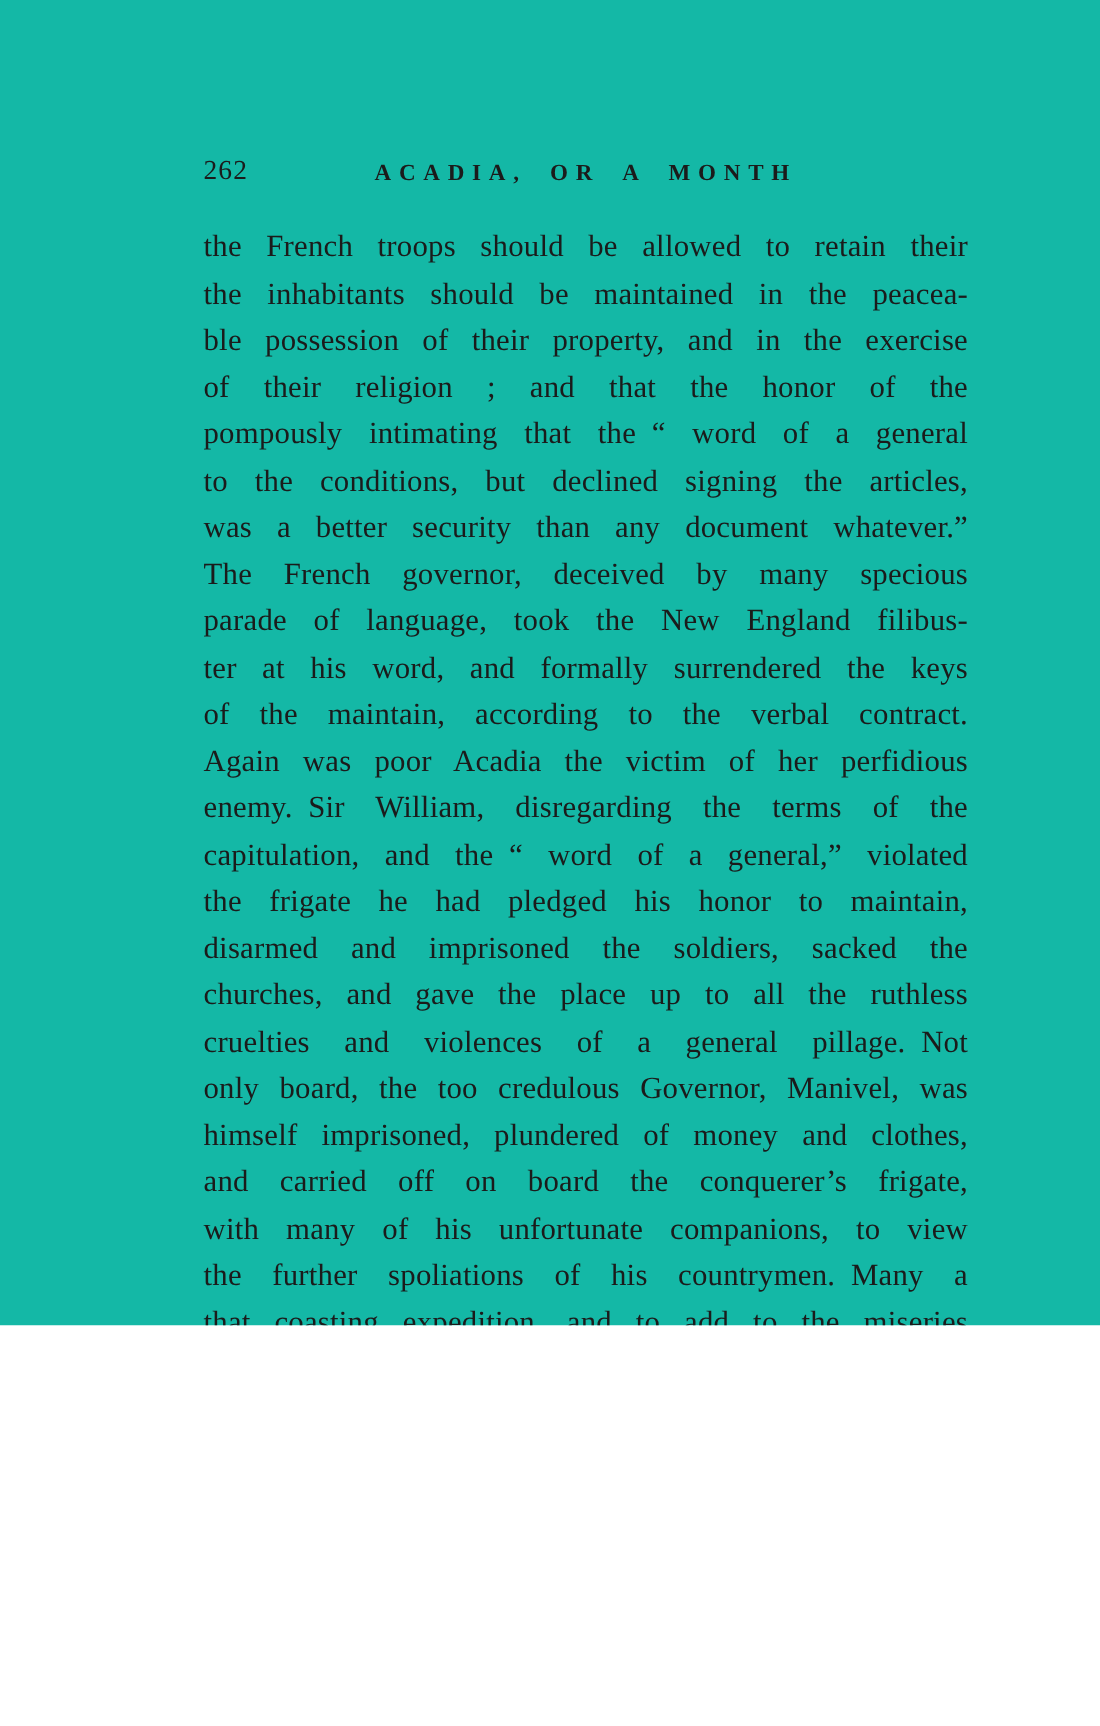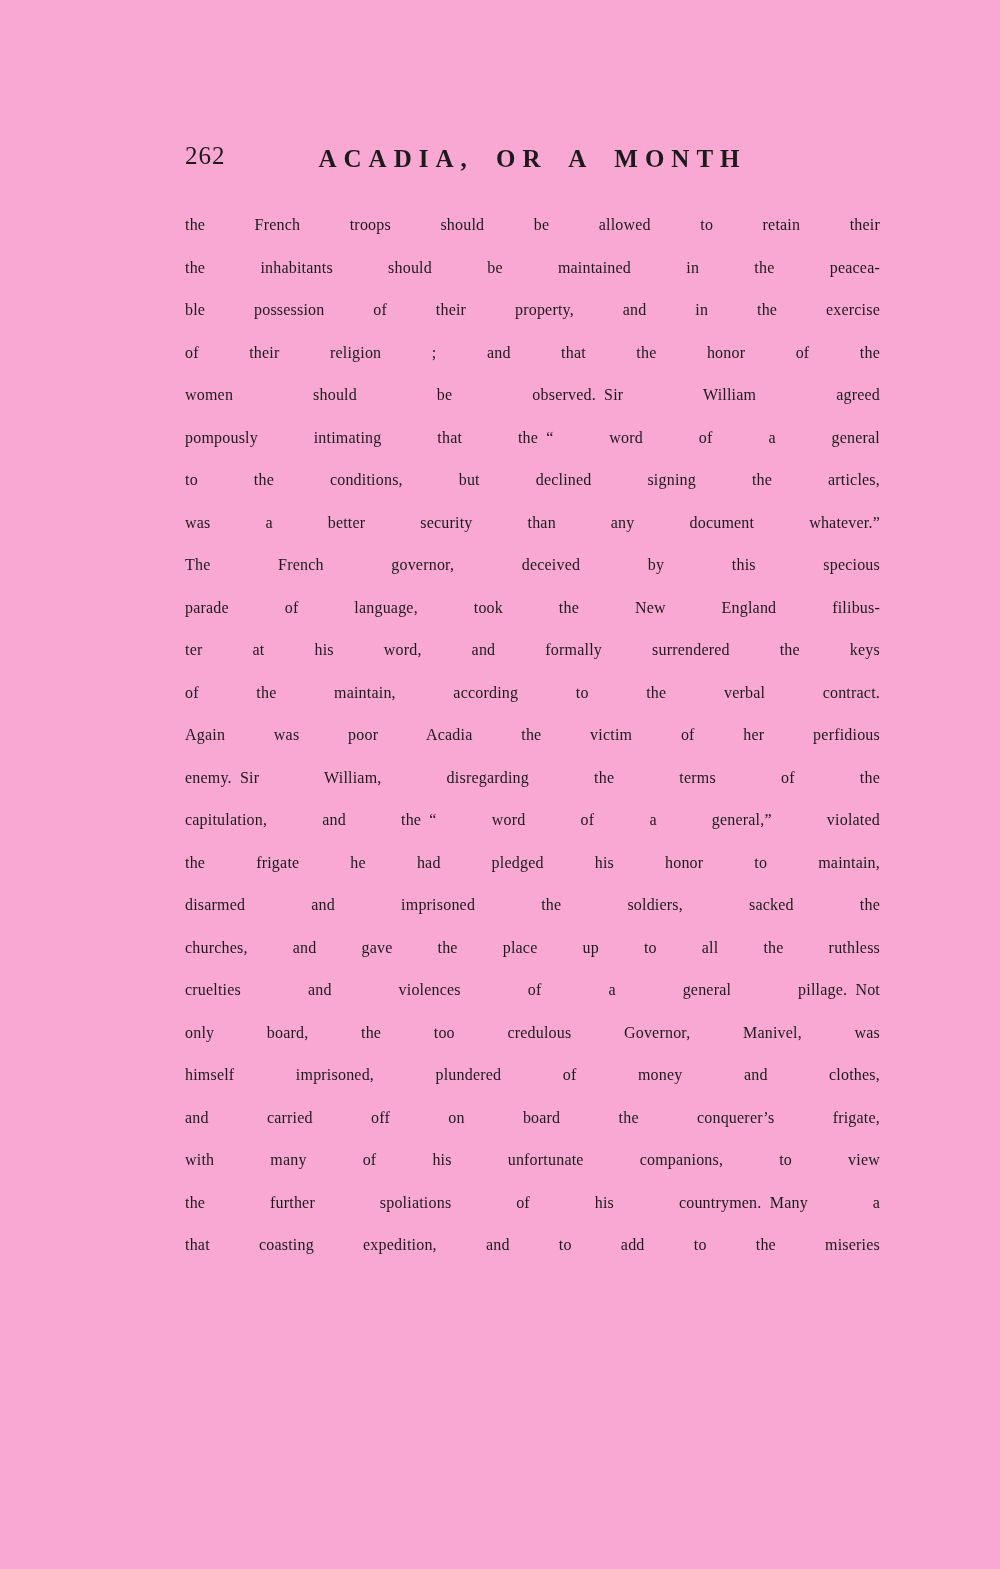--- a/index.html
+++ b/index.html
@@ -3,22 +3,22 @@
 <meta charset="utf-8">
 <style>
   html, body {
     margin: 0;
     padding: 0;
     background: #ffffff;
   }
   .page {
     position: relative;
     width: 1000px;
-    height: 1569px;
-    background: #f9a8d4;
+    height: 1205px;
+    background: #14b8a6;
     color: #1b1b1b;
     font-family: "Liberation Serif", "DejaVu Serif", serif;
     overflow: hidden;
   }
   .header {
     position: absolute;
     top: 142px;
     left: 185px;
     width: 695px;
     height: 34px;
@@ -28,36 +28,36 @@
     left: 0;
     top: 0;
     font-size: 25px;
     letter-spacing: 1px;
     color: #1b1b1b;
   }
   .running-title {
     display: block;
     width: 100%;
     text-align: center;
-    font-size: 25px;
+    font-size: 21px;
     font-weight: bold;
     letter-spacing: 7px;
     word-spacing: 9px;
     padding-top: 3px;
     color: #1b1b1b;
     white-space: nowrap;
   }
   .body-text {
     position: absolute;
     top: 204px;
     left: 185px;
     width: 695px;
   }
   .line {
-    font-size: 16px;
+    font-size: 28px;
     line-height: 42.5px;
     letter-spacing: 0.2px;
     text-align: justify;
     text-align-last: justify;
     white-space: nowrap;
     color: #1b1b1b;
   }
 </style>
 </head>
 <body>
@@ -65,25 +65,24 @@
 <div class="page">
   <div class="header">
     <span class="pagenum">262</span>
     <span class="running-title">ACADIA, OR A MONTH</span>
   </div>
   <div class="body-text">
       <div class="line">the French troops should be allowed to retain their</div>
       <div class="line">the inhabitants should be maintained in the peacea-</div>
       <div class="line">ble possession of their property, and in the exercise</div>
       <div class="line">of their religion ; and that the honor of the</div>
-      <div class="line">women should be observed. Sir William agreed</div>
       <div class="line">pompously intimating that the “ word of a general</div>
       <div class="line">to the conditions, but declined signing the articles,</div>
       <div class="line">was a better security than any document whatever.”</div>
-      <div class="line">The French governor, deceived by this specious</div>
+      <div class="line">The French governor, deceived by many specious</div>
       <div class="line">parade of language, took the New England filibus-</div>
       <div class="line">ter at his word, and formally surrendered the keys</div>
       <div class="line">of the maintain, according to the verbal contract.</div>
       <div class="line">Again was poor Acadia the victim of her perfidious</div>
       <div class="line">enemy. Sir William, disregarding the terms of the</div>
       <div class="line">capitulation, and the “ word of a general,” violated</div>
       <div class="line">the frigate he had pledged his honor to maintain,</div>
       <div class="line">disarmed and imprisoned the soldiers, sacked the</div>
       <div class="line">churches, and gave the place up to all the ruthless</div>
       <div class="line">cruelties and violences of a general pillage. Not</div>

